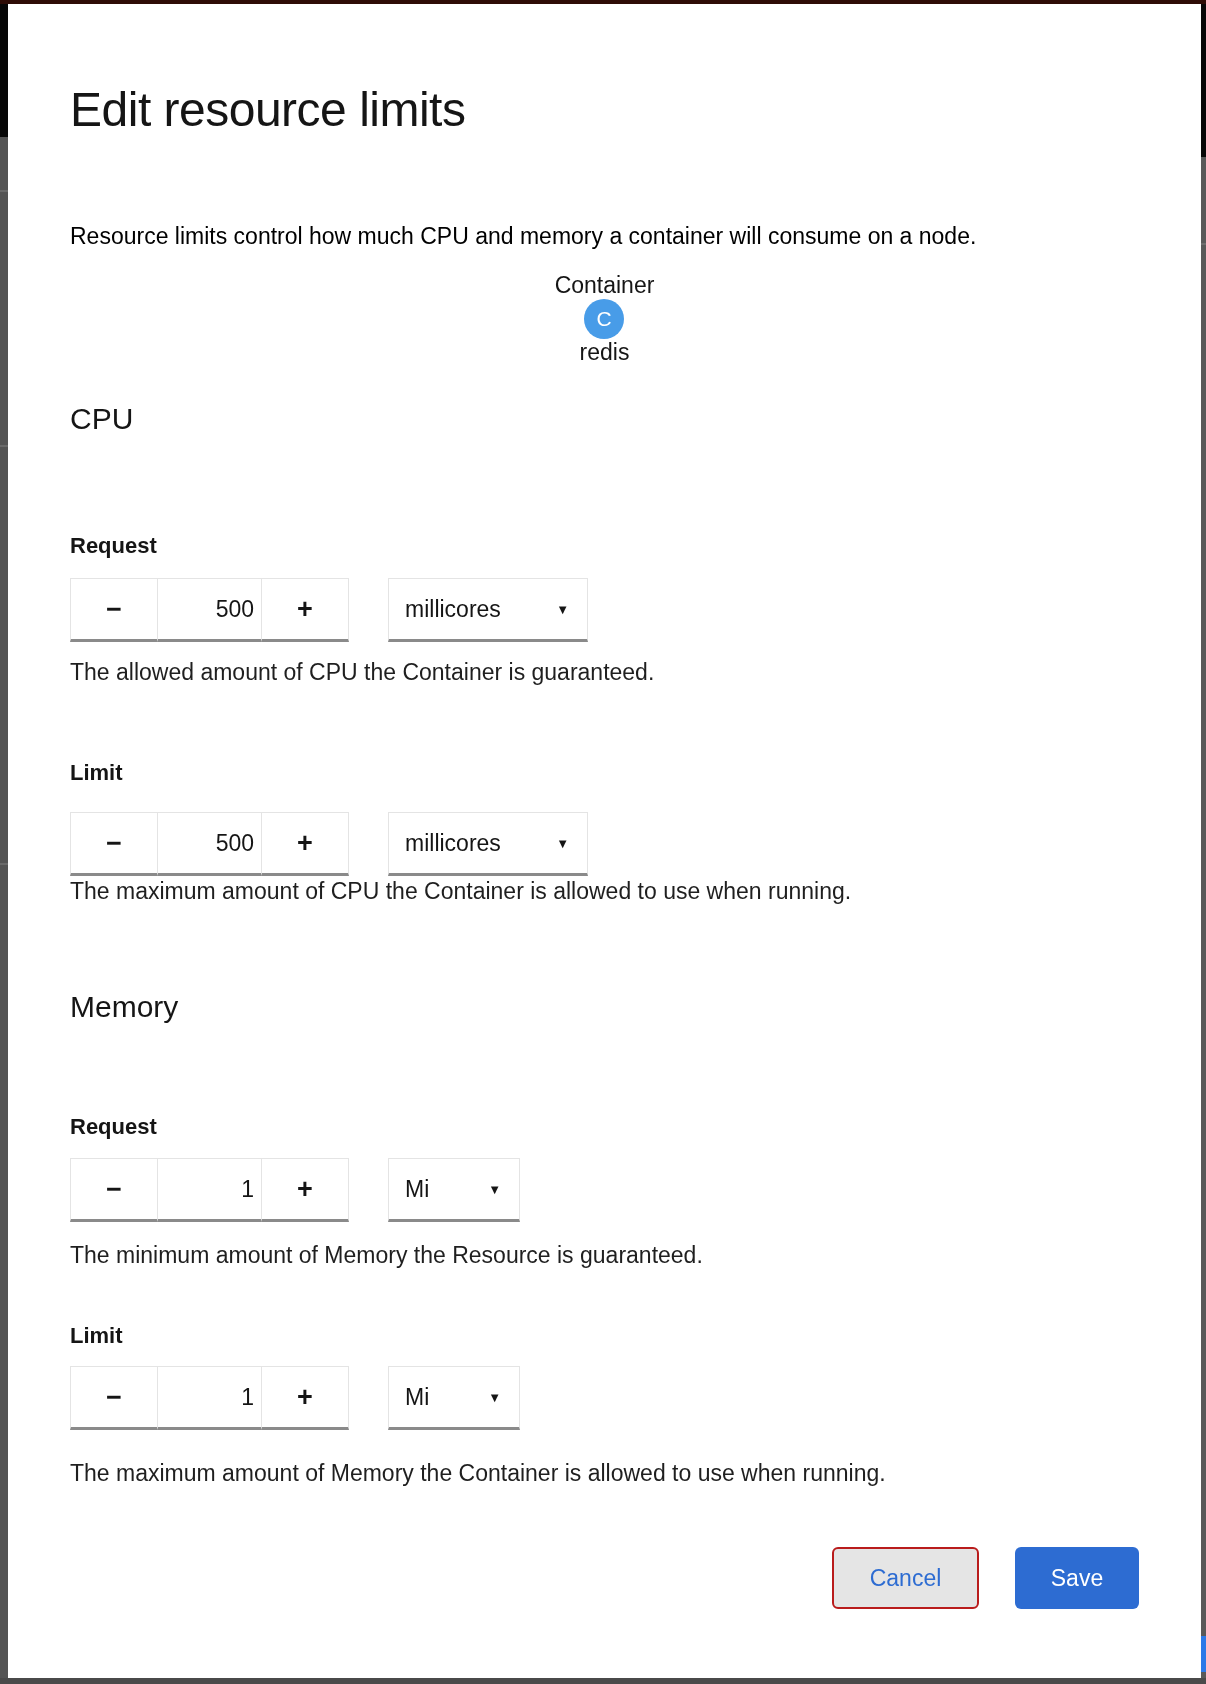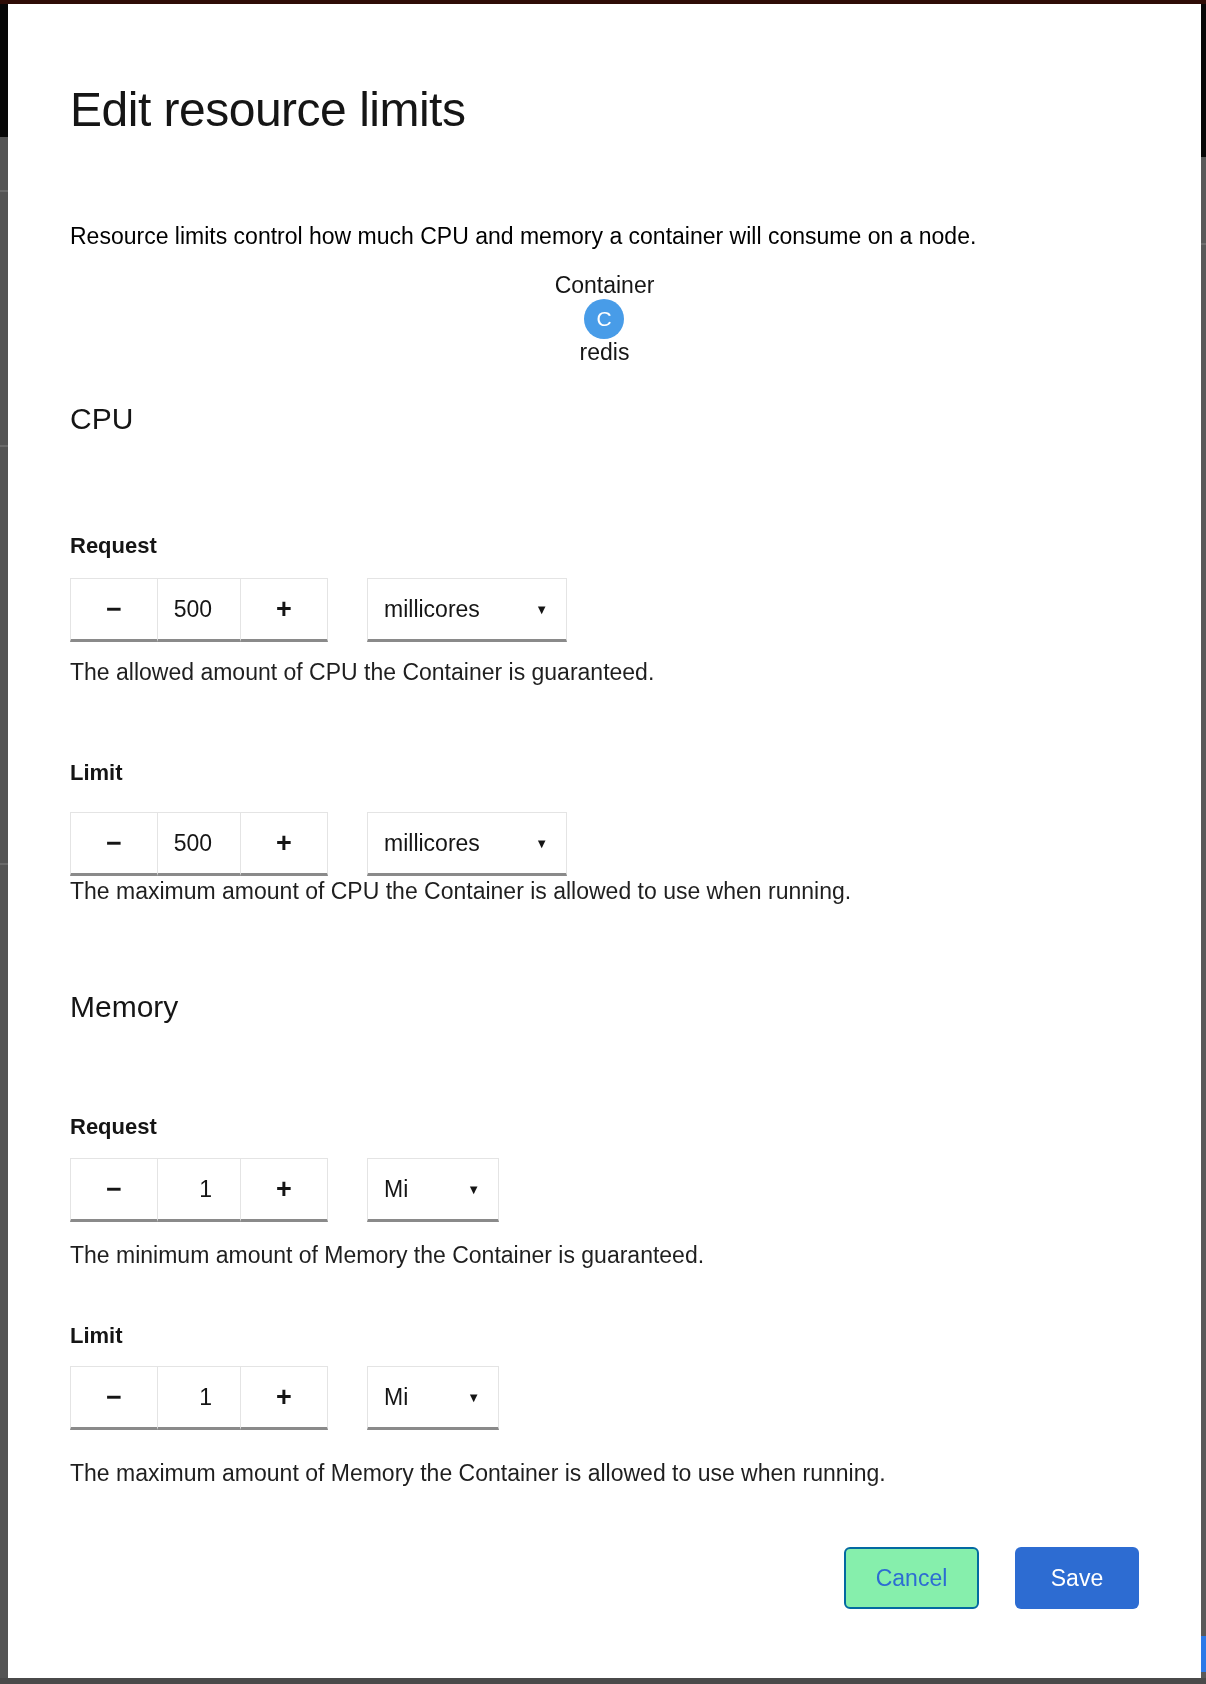--- a/index.html
+++ b/index.html
@@ -52,23 +52,23 @@
   .cr-3 { margin-top:17px; }
   .cr-4 { margin-top:16px; }
 
   .num-group { display:flex; }
   .stepper-btn {
     width:88px; background:#fff; border:1px solid #e4e4e4; border-bottom:3px solid #8a8a8a;
     display:flex; align-items:center; justify-content:center; cursor:pointer;
     font-size:27px; font-weight:900; color:#151515; line-height:1;
   }
   .num-input {
-    width:84px; margin-left:-1px; background:#fff;
+    width:105px; margin-left:-1px; background:#fff;
     border:1px solid #e4e4e4; border-bottom:3px solid #8a8a8a;
-    font-family:inherit; font-size:23px; color:#151515; text-align:right; padding-right:28px;
+    font-family:inherit; font-size:23px; color:#151515; text-align:right; padding-right:7px;
   }
   .stepper-btn.plus { margin-left:-1px; }
 
   .unit-select {
     margin-left:39px; background:#fff; border:1px solid #e4e4e4; border-bottom:3px solid #8a8a8a;
     display:flex; align-items:center; justify-content:space-between;
     padding:0 18px 0 16px; font-size:23px; cursor:pointer;
   }
   .unit-select.wide   { width:200px; }
   .unit-select.narrow { width:132px; }
@@ -78,21 +78,21 @@
   .ht-1 { margin-top:15px; }
   .ht-2 { }
   .ht-3 { margin-top:18px; }
   .ht-4 { margin-top:28px; }
 
   .footer { margin-top:59px; display:flex; justify-content:flex-end; align-items:center; }
   .btn {
     height:62px; border-radius:6px; font-family:inherit; font-size:23px;
     display:inline-flex; align-items:center; justify-content:center; cursor:pointer;
   }
-  .btn-cancel { width:135px; background:#86efac; border:2px solid #0369a1; color:#2d6cd2; }
+  .btn-cancel { width:147px; background:#e5e5e5; border:2px solid #b91c1c; color:#2d6cd2; }
   .btn-save   { width:124px; background:#2d6cd2; border:none; color:#fff; margin-left:36px; }
 </style>
 </head>
 <body>
 
 <div class="strip-top"></div>
 <div class="strip-left">
   <div class="black-seg"></div>
   <div class="seam" style="top:186px"></div>
   <div class="seam" style="top:441px"></div>
@@ -166,21 +166,21 @@
       <input class="num-input" value="1" style="">
       <button class="stepper-btn plus">
           <span>+</span>
         </button>
     </div>
     <div class="unit-select narrow">
       <span>Mi</span>
       <span class="caret">▼</span>
     </div>
   </div>
-  <p class="help-text ht-3">The minimum amount of Memory the Container is guaranteed.</p>
+  <p class="help-text ht-3">The minimum amount of Memory the Resource is guaranteed.</p>
 
   <div class="field-label fl-4">Limit</div>
   <div class="control-row cr-4">
     <div class="num-group">
       <button class="stepper-btn minus">
           <span>−</span>
         </button>
       <input class="num-input" value="1" style="">
       <button class="stepper-btn plus">
           <span>+</span>

